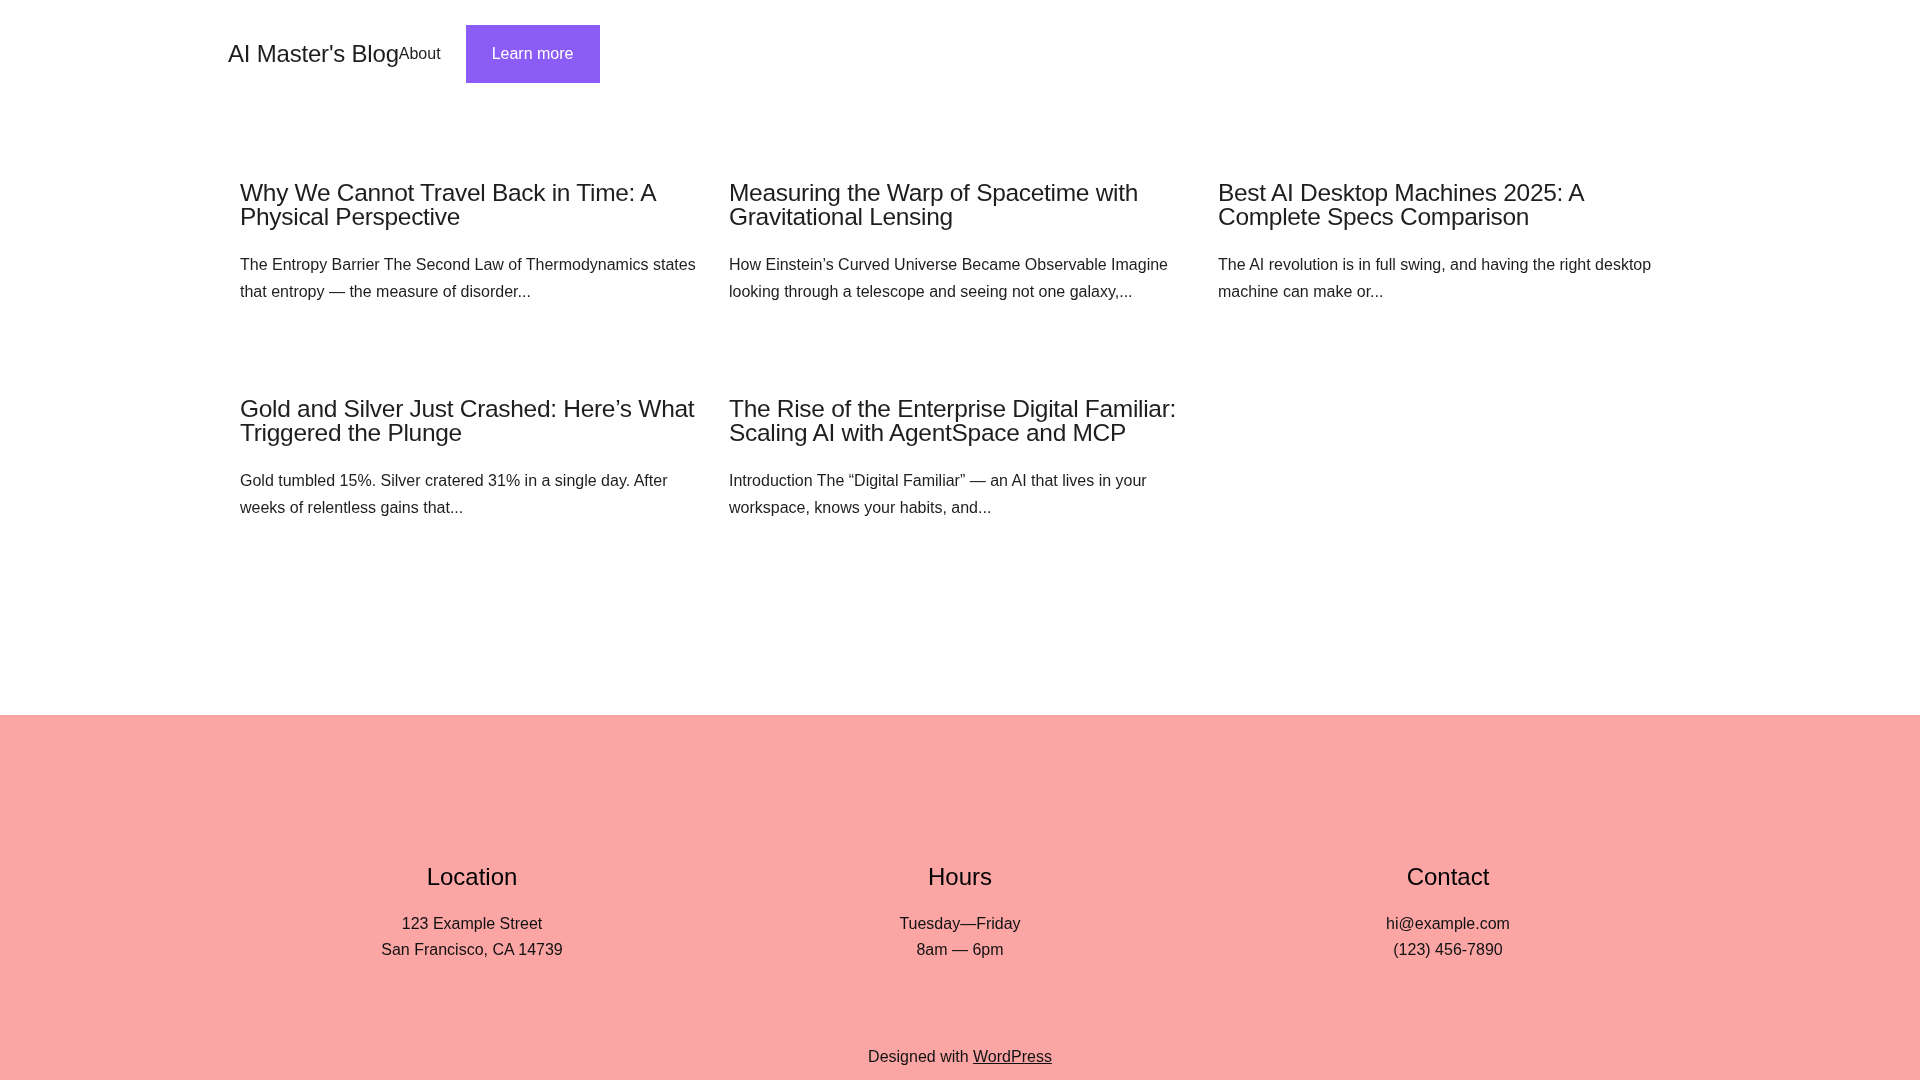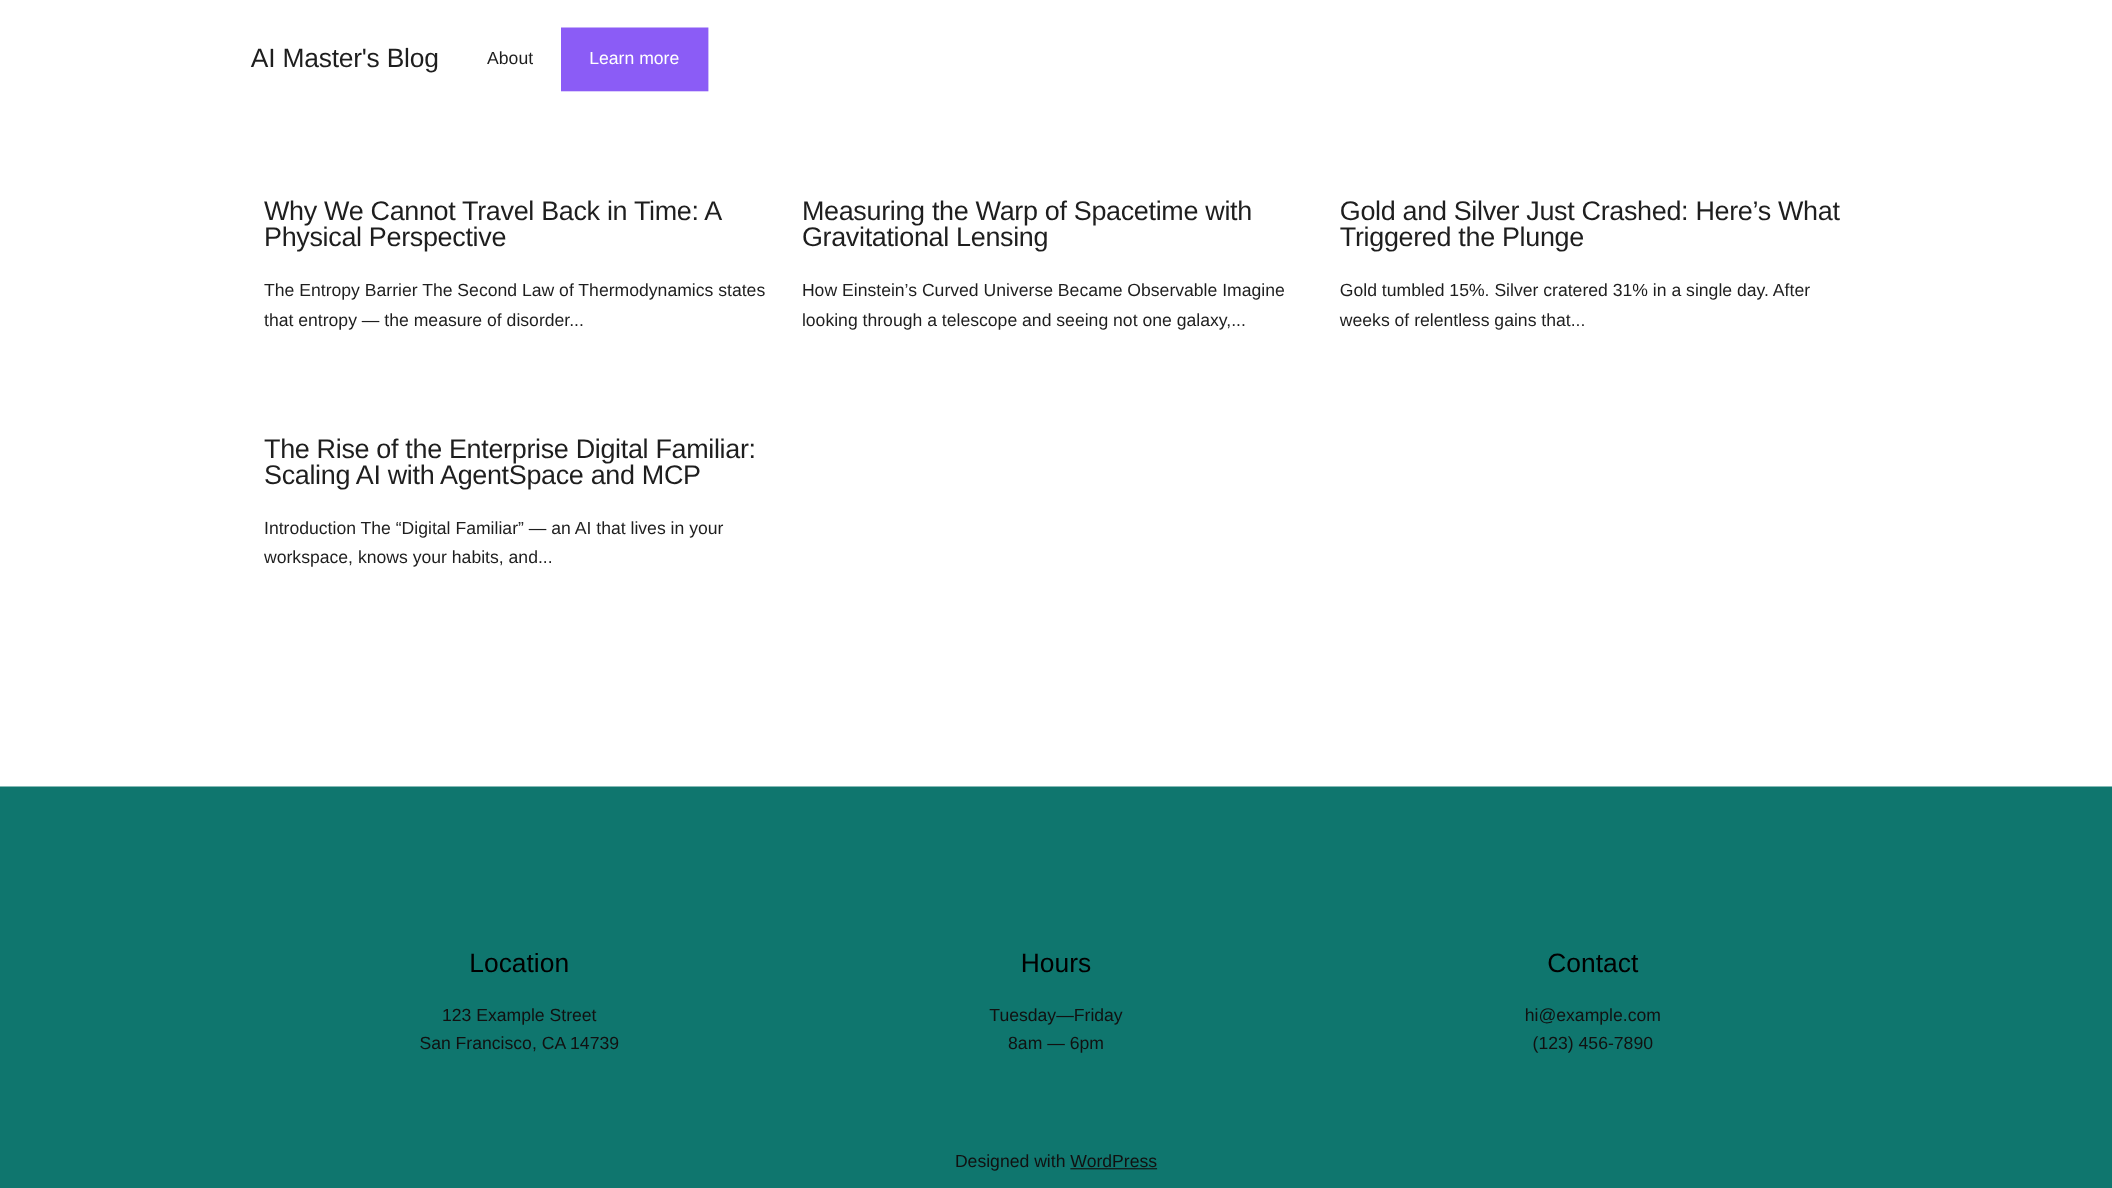--- a/index.html
+++ b/index.html
@@ -6,41 +6,41 @@
   body {
     width: 1920px; height: 1080px; overflow: hidden;
     background: #ffffff; color: #1e1e1e;
     font-family: "Liberation Sans", "DejaVu Sans", sans-serif;
   }
   .header {
     position: absolute; left: 228px; top: 25px; width: 1440px; height: 58px;
     display: flex; align-items: center; justify-content: flex-start;
   }
   .site-title { font-size: 24px; color: #1e1e1e; text-decoration: none; letter-spacing: -0.2px; }
-  .nav { display: flex; align-items: center; height: 62px; margin-left: 44px; }
+  .nav { display: flex; align-items: center; height: 62px; }
   .nav-about { font-size: 16px; color: #1e1e1e; text-decoration: none; margin-right: 25px; }
   .nav-btn {
     background: #8b5cf6; color: #ffffff; font-size: 16px; text-decoration: none;
     height: 58px; width: 134px; display: flex; align-items: center; justify-content: center;
   }
   .posts {
     position: absolute; left: 240px; top: 181px; width: 1440px;
     display: grid; grid-template-columns: 464px 464px 464px; column-gap: 25px; row-gap: 0;
   }
   .post { height: 216px; }
   .post-title {
     font-size: 24.5px; line-height: 24px; font-weight: normal; margin: 0;
     color: #1e1e1e; letter-spacing: -0.3px;
   }
   .post-title a { color: inherit; text-decoration: none; }
   .post-excerpt {
     font-size: 16px; line-height: 27px; margin: 22px 0 0 0; color: #1e1e1e;
   }
   .footer {
-    position: absolute; left: 0; top: 715px; width: 1920px; height: 365px; background: #0f766e;
+    position: absolute; left: 0; top: 715px; width: 1920px; height: 365px; background: #fca5a5;
   }
   .footer-cols {
     position: absolute; left: 240px; top: 146px; width: 1440px;
     display: grid; grid-template-columns: 464px 490px 464px; column-gap: 11px;
   }
   .footer-col { text-align: center; }
   .footer-col h3 { font-size: 24px; font-weight: normal; margin: 0; color: #000; line-height: 32px; }
   .footer-col p { margin: 18px 0 0 0; font-size: 16px; line-height: 26px; color: #111; }
   .footer-credit {
     position: absolute; left: 0; top: 333px; width: 1920px; text-align: center;
@@ -60,20 +60,24 @@
 </header>
 
 <main class="posts">
   <article class="post">
     <h2 class="post-title"><a href="#">Why We Cannot Travel Back in Time: A Physical Perspective</a></h2>
     <p class="post-excerpt">The Entropy Barrier The Second Law of Thermodynamics states that entropy — the measure of disorder...</p>
   </article>
   <article class="post">
     <h2 class="post-title"><a href="#">Measuring the Warp of Spacetime with Gravitational Lensing</a></h2>
     <p class="post-excerpt">How Einstein’s Curved Universe Became Observable Imagine looking through a telescope and seeing not one galaxy,...</p>
+  </article>
+  <article class="post">
+    <h2 class="post-title"><a href="#">Best AI Desktop Machines 2025: A Complete Specs Comparison</a></h2>
+    <p class="post-excerpt">The AI revolution is in full swing, and having the right desktop machine can make or...</p>
   </article>
   <article class="post">
     <h2 class="post-title"><a href="#">Gold and Silver Just Crashed: Here’s What Triggered the Plunge</a></h2>
     <p class="post-excerpt">Gold tumbled 15%. Silver cratered 31% in a single day. After weeks of relentless gains that...</p>
   </article>
   <article class="post">
     <h2 class="post-title"><a href="#">The Rise of the Enterprise Digital Familiar: Scaling AI with AgentSpace and MCP</a></h2>
     <p class="post-excerpt">Introduction The “Digital Familiar” — an AI that lives in your workspace, knows your habits, and...</p>
   </article>
 </main>

